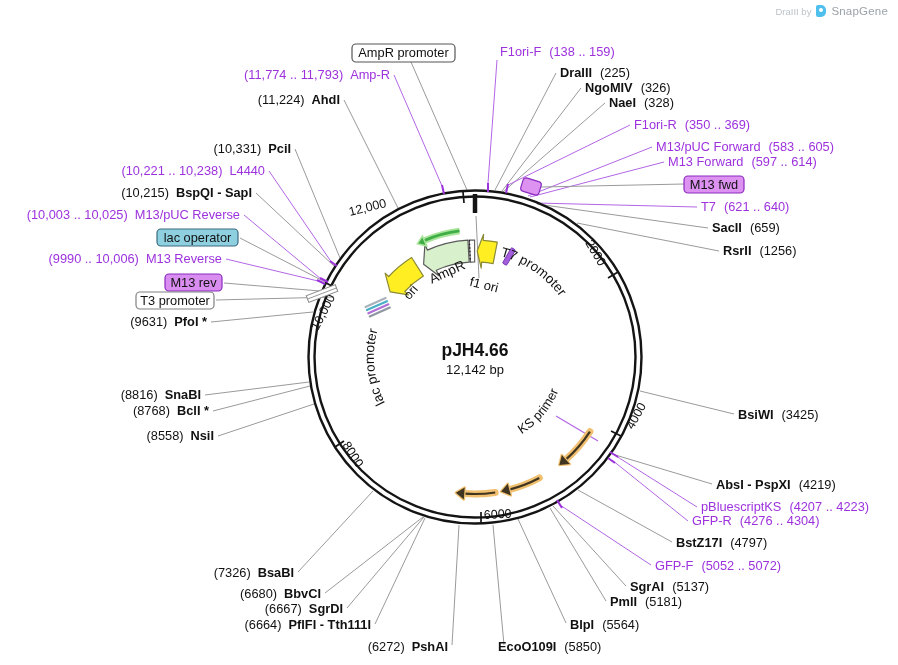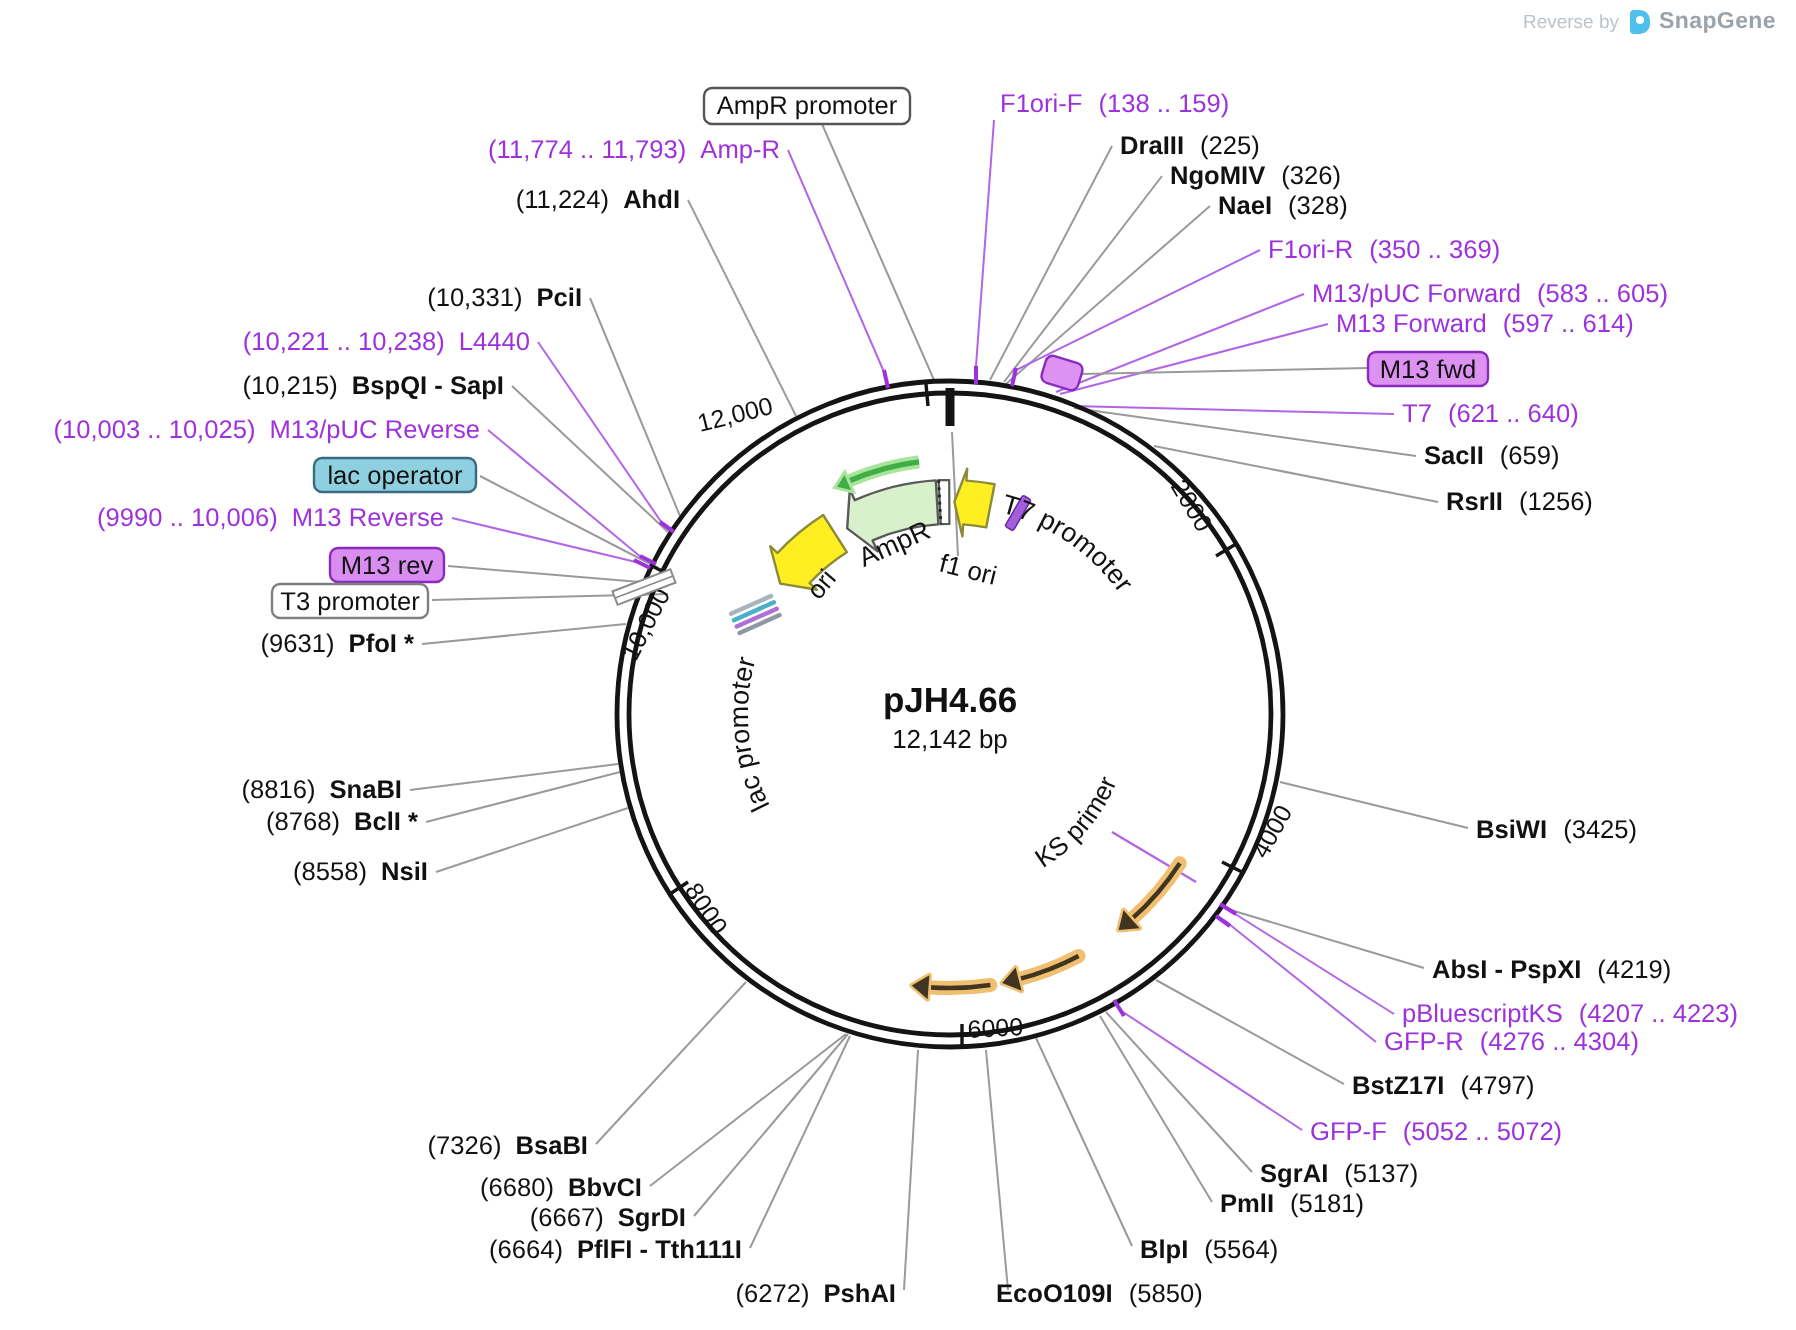--- a/index.html
+++ b/index.html
@@ -2,31 +2,31 @@
 <html><head>
 <meta charset="utf-8">
 <style>
   html,body{margin:0;padding:0;background:#fff;}
   #stage{position:relative;width:898px;height:665px;background:#ffffff;overflow:hidden;
          font-family:"Liberation Sans",sans-serif;}
   #plasmid-svg{position:absolute;left:0;top:0;}
   svg text{font-family:"Liberation Sans",sans-serif;fill:#111;}
   .watermark{position:absolute;top:5px;right:10px;display:flex;align-items:center;gap:5px;
              font-size:9.5px;color:#bcc3c9;}
-  .wm-brand{font-size:11.5px;font-weight:bold;color:#9aa2aa;letter-spacing:.2px;}
+  .wm-brand{font-size:11.5px;font-weight:normal;color:#9aa2aa;letter-spacing:.2px;}
   .wm-logo{width:10px;height:12px;background:#4fc0ee;border-radius:2px 5px 5px 2px;position:relative;}
   .wm-logo:after{content:"";position:absolute;left:3px;top:3px;width:4px;height:4px;border-radius:50%;background:#fff;}
 </style>
 </head>
 <body>
 
 <div id="stage">
 
   <div class="watermark">
-    <span>Reverse by</span>
+    <span>DraIII by</span>
     <span class="wm-logo"></span>
     <span class="wm-brand">SnapGene</span>
   </div>
 
   <svg id="plasmid-svg" width="898" height="665" viewBox="0 0 898 665">
 
     <defs>
       <path id="arc-t7" d="M 500.2,256.1 A 104,104 0 0 1 565.1,305.0" fill="none"></path>
       <path id="arc-lac" d="M 385.0,402.9 A 101,101 0 0 1 390.3,302.0" fill="none"></path>
       <path id="arc-ks" d="M 521.4,434.1 A 90,90 0 0 0 562.3,378.8" fill="none"></path>

